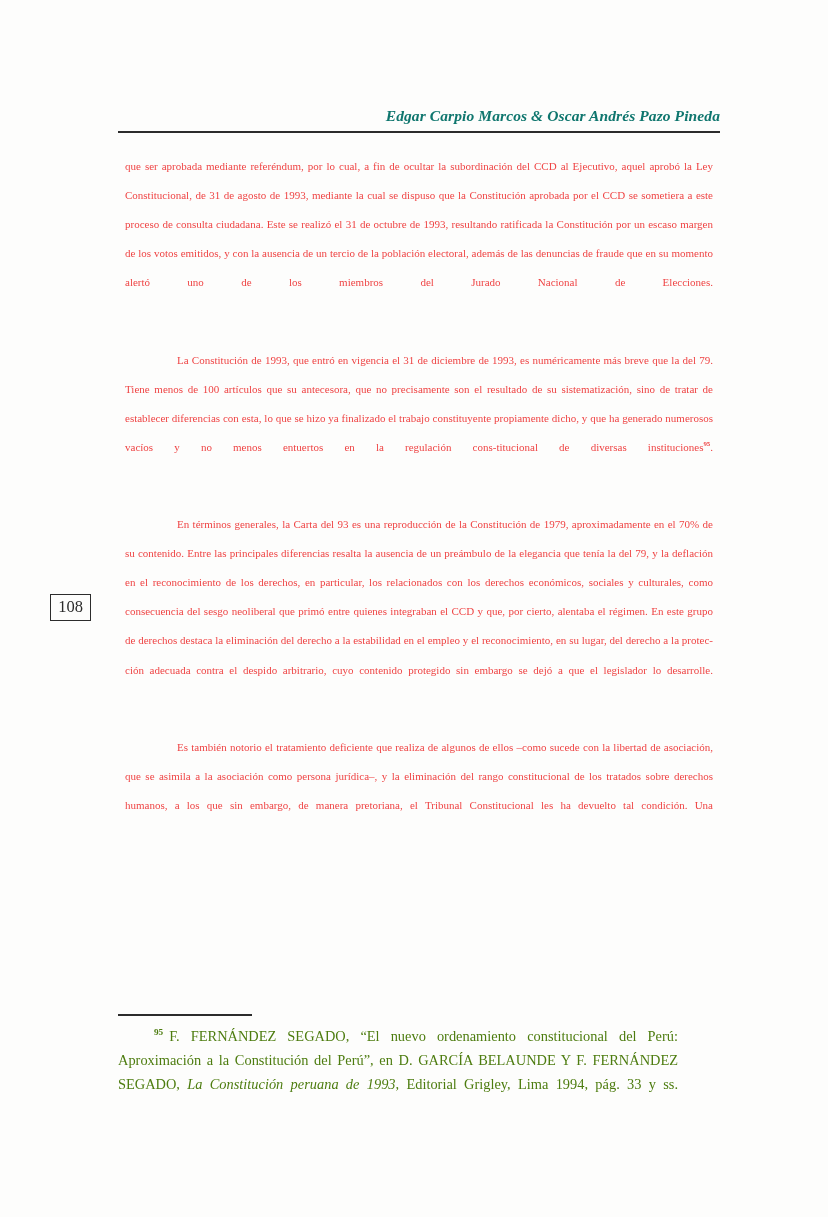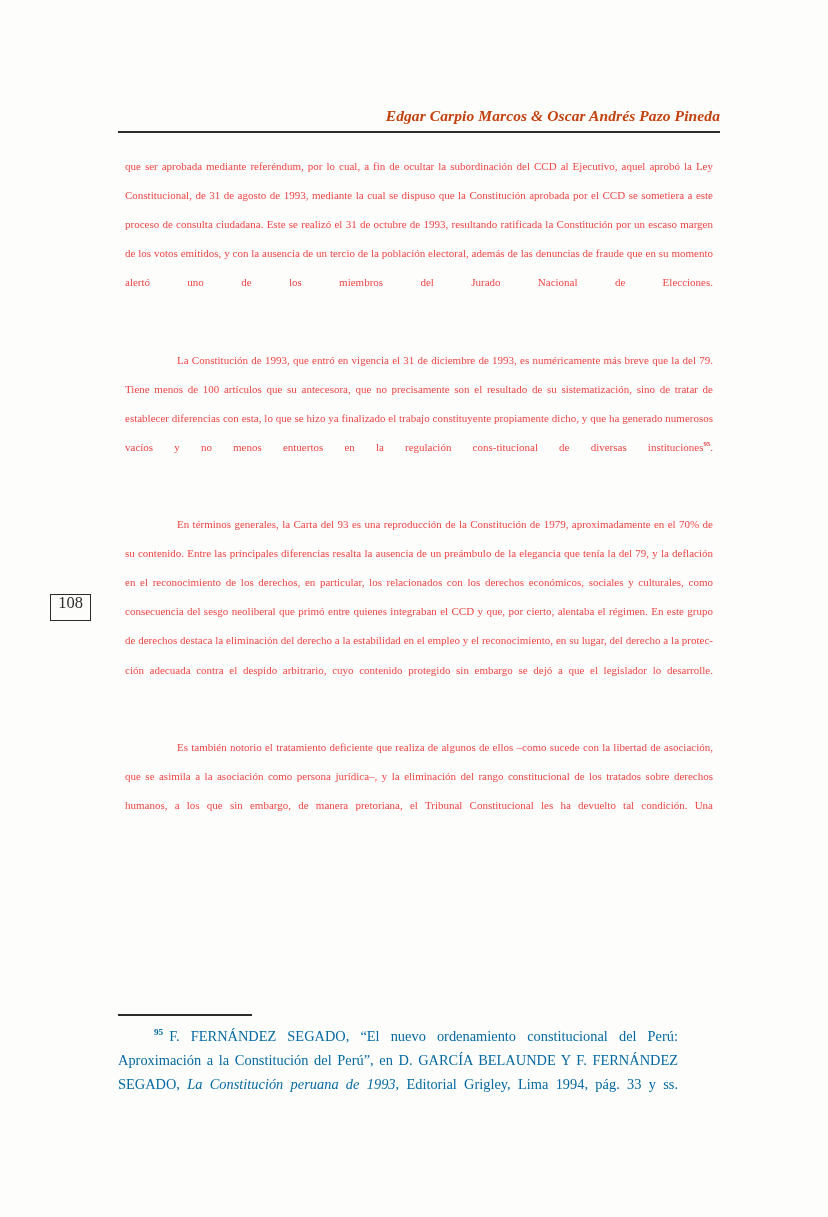--- a/index.html
+++ b/index.html
@@ -30,21 +30,21 @@
   .running-head {
     position: absolute;
     left: 118px;
     top: 106px;
     width: 602px;
     text-align: right;
     font-style: italic;
     font-weight: bold;
     font-size: 15.5px;
     letter-spacing: 0.1px;
-    color: #c2410c;
+    color: #0f766e;
     line-height: 20px;
     white-space: nowrap;
   }
 
   .head-rule {
     position: absolute;
     left: 118px;
     top: 131px;
     width: 602px;
     height: 2px;
@@ -54,20 +54,21 @@
   
   .folio-box {
     position: absolute;
     left: 50px;
     top: 594px;
     width: 41px;
     height: 27px;
     border: 1.6px solid #2c2c2c;
     box-sizing: border-box;
     display: flex;
+    align-items: center;
     justify-content: center;
     font-size: 16.5px;
     color: #2b2b2b;
     line-height: 1;
   }
 
   
   .text-column {
     position: absolute;
     left: 118px;
@@ -118,21 +119,21 @@
   }
 
   .footnote {
     position: absolute;
     left: 118px;
     top: 1024px;
     width: 560px;
     font-size: 14.4px;
     line-height: 24.2px;
     text-align: justify;
-    color: #0369a1;
+    color: #4d7c0f;
     margin: 0;
     text-indent: 36px;
   }
   .footnote::after {
     content: "";
     display: inline-block;
     width: 100%;
   }
   .footnote sup {
     font-size: 0.64em;

